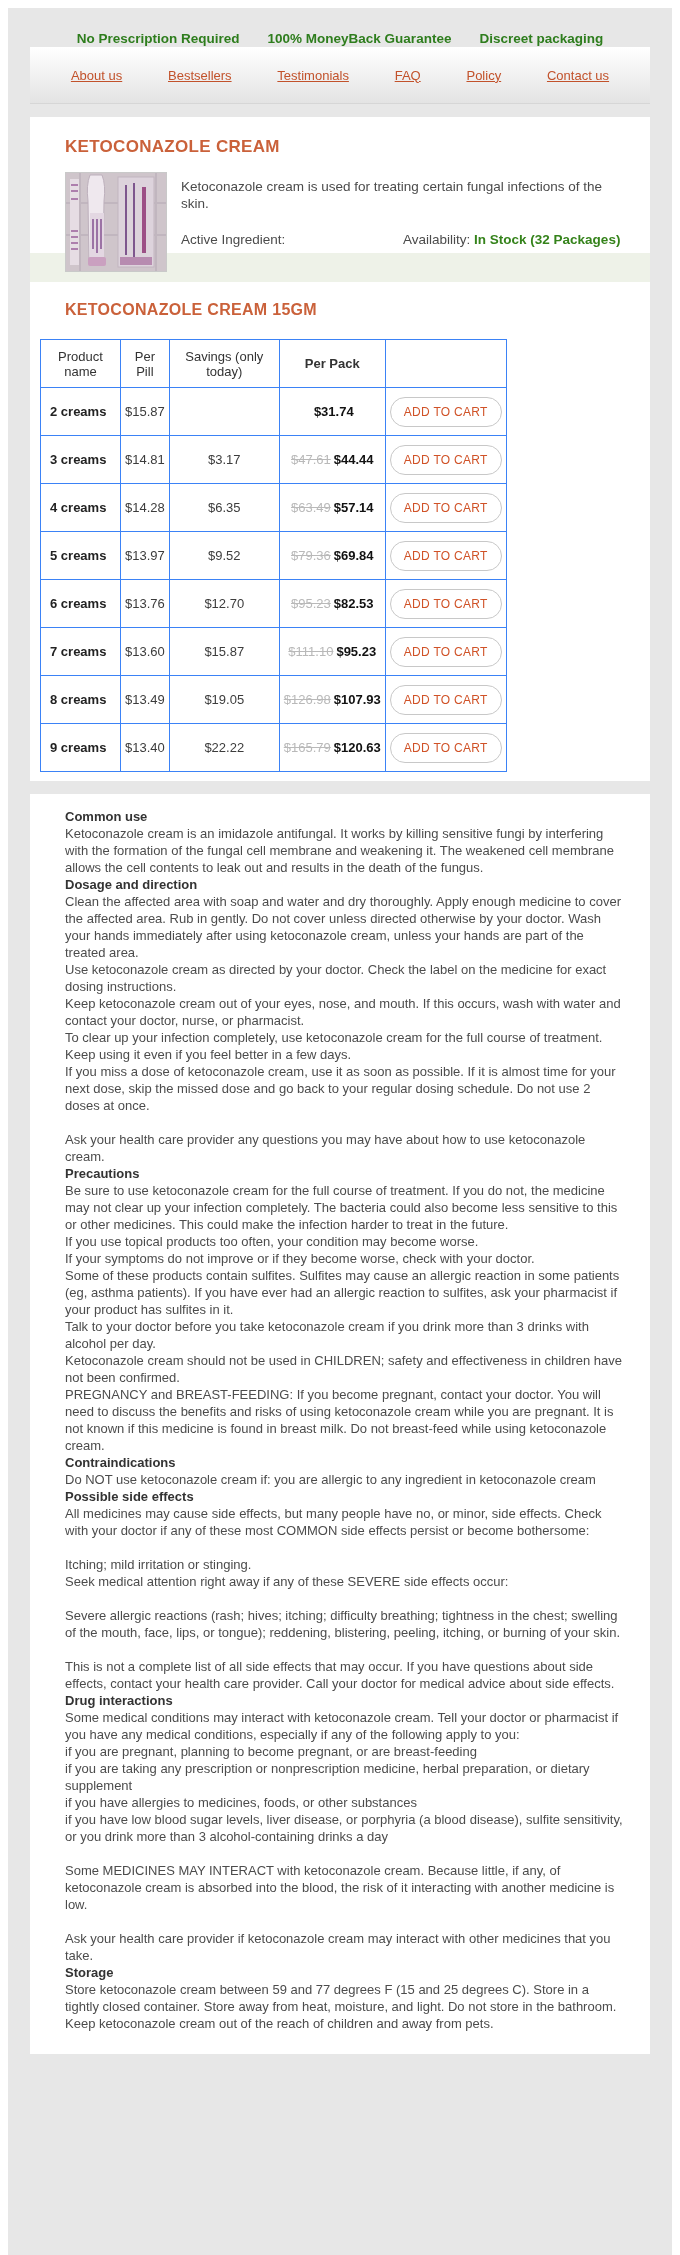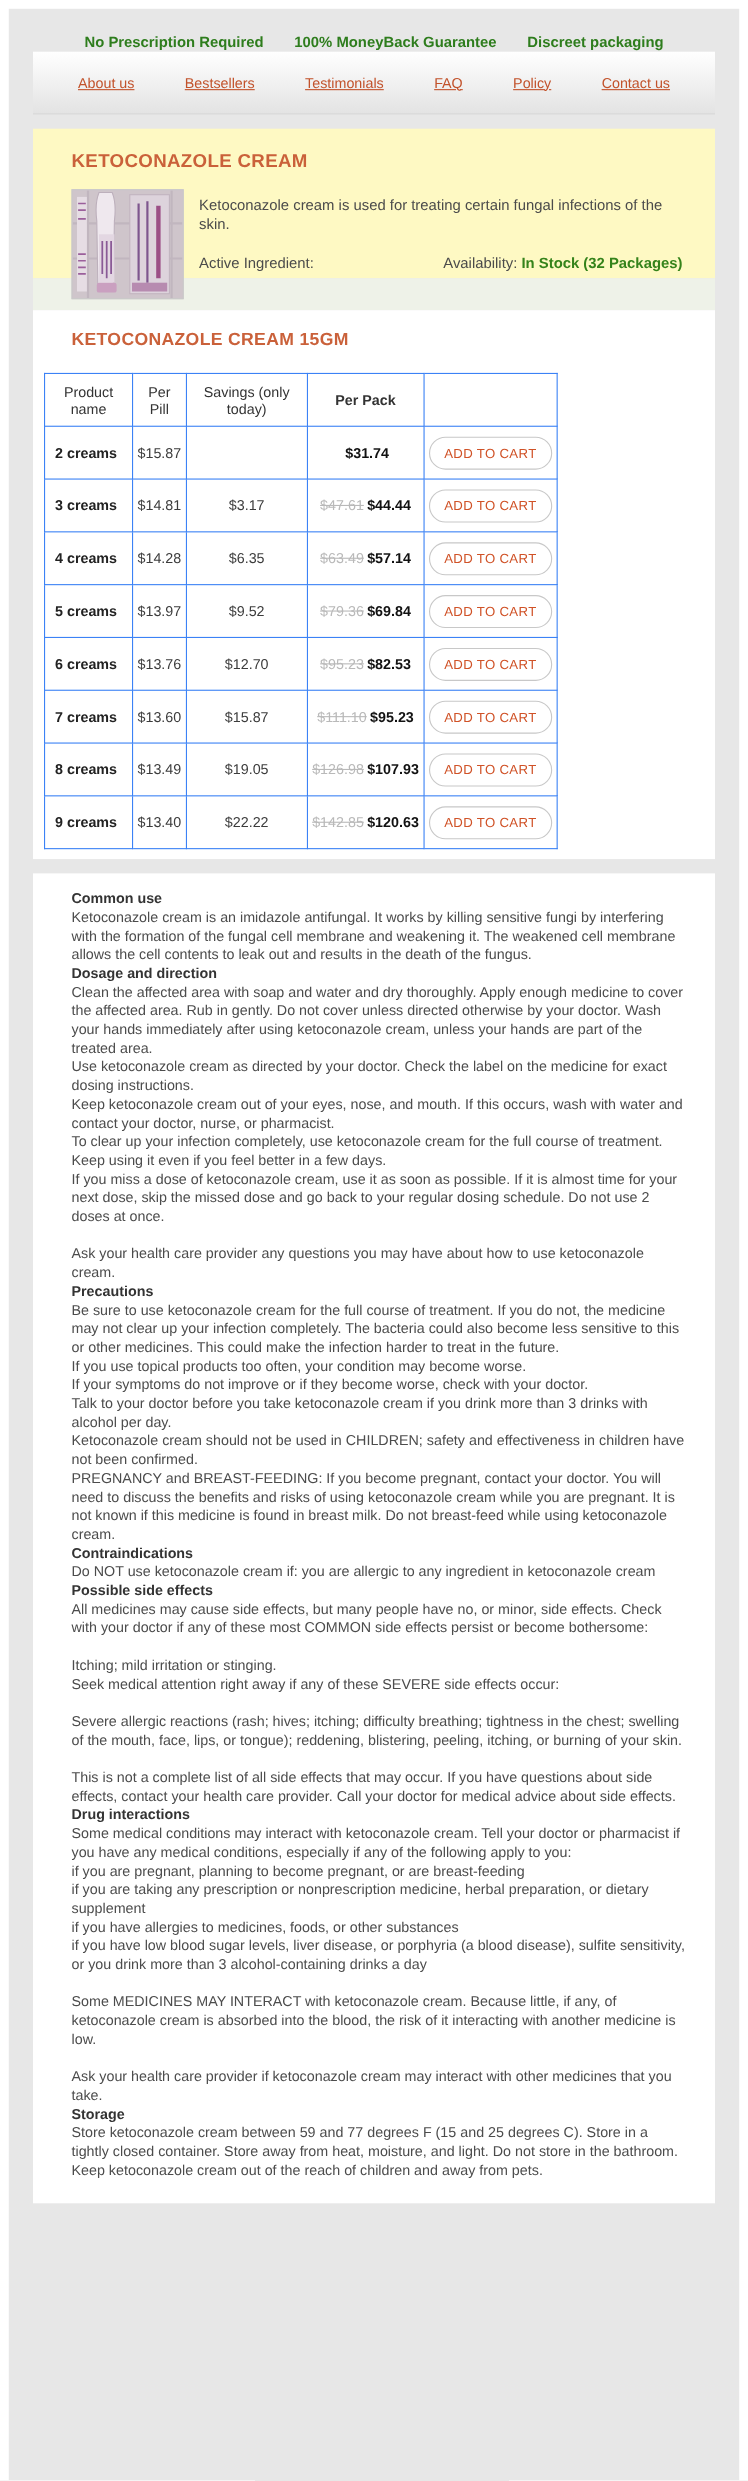--- a/index.html
+++ b/index.html
@@ -13,21 +13,21 @@
             font-size:13.5px; font-weight:bold; color:#2e7d1d; }
 
   .content { width:620px; margin:0 auto; }
 
   
   .navbar { height:57px; background:linear-gradient(#ffffff,#e3e3e3); border-bottom:1px solid #d6d6d6;
             display:flex; align-items:center; justify-content:space-around; padding:0 18px; }
   .nav-link { color:#c2522b; font-size:13px; text-decoration:underline; }
 
   
-  .product-box { background:#fef9c3; margin-top:13px; padding:20px 25px 0 35px; height:136px; }
+  .product-box { background:#ffffff; margin-top:13px; padding:20px 25px 0 35px; height:136px; }
   .orange-title { color:#ca613a; font-size:17px; font-weight:bold; margin:0; letter-spacing:.3px; }
   .product-row { display:flex; margin-top:15px; }
   .product-image { width:102px; height:100px; border:1px solid #c9c9c9; flex:none; overflow:hidden; background:#cfc5cb; }
   .product-info { flex:1; padding-left:14px; font-size:13.5px; color:#4b4b4b; }
   .product-desc { margin:6px 0 0; line-height:17px; }
   .ing-row { display:flex; margin-top:20px; }
   .ing-row > .half { flex:1; }
   .green { color:#35831b; font-weight:bold; }
 
   .green-band { height:29px; background:#eef2e8; }
@@ -176,21 +176,21 @@
     <td class="center">$13.49</td>
     <td class="center">$19.05</td>
     <td class="pack"><span class="old">$126.98</span><span class="new">$107.93</span></td>
     <td class="center"><button class="cart-btn">ADD TO CART</button></td>
   </tr>
 
   <tr>
     <td class="name">9 creams</td>
     <td class="center">$13.40</td>
     <td class="center">$22.22</td>
-    <td class="pack"><span class="old">$142.85</span><span class="new">$120.63</span></td>
+    <td class="pack"><span class="old">$165.79</span><span class="new">$120.63</span></td>
     <td class="center"><button class="cart-btn">ADD TO CART</button></td>
   </tr>
 
 </tbody>
         </table>
       </section>
 
       <section class="info-box" id="info-box">
           <div class="info-h">Common use</div>
           <div class="info-p">Ketoconazole cream is an imidazole antifungal. It works by killing sensitive fungi by interfering with the formation of the fungal cell membrane and weakening it. The weakened cell membrane allows the cell contents to leak out and results in the death of the fungus.</div>
@@ -199,20 +199,21 @@
           <div class="info-p">Use ketoconazole cream as directed by your doctor. Check the label on the medicine for exact dosing instructions.</div>
           <div class="info-p">Keep ketoconazole cream out of your eyes, nose, and mouth. If this occurs, wash with water and contact your doctor, nurse, or pharmacist.</div>
           <div class="info-p">To clear up your infection completely, use ketoconazole cream for the full course of treatment. Keep using it even if you feel better in a few days.</div>
           <div class="info-p">If you miss a dose of ketoconazole cream, use it as soon as possible. If it is almost time for your next dose, skip the missed dose and go back to your regular dosing schedule. Do not use 2 doses at once.</div>
           <div class="info-gap"></div>
           <div class="info-p">Ask your health care provider any questions you may have about how to use ketoconazole cream.</div>
           <div class="info-h">Precautions</div>
           <div class="info-p">Be sure to use ketoconazole cream for the full course of treatment. If you do not, the medicine may not clear up your infection completely. The bacteria could also become less sensitive to this or other medicines. This could make the infection harder to treat in the future.</div>
           <div class="info-p">If you use topical products too often, your condition may become worse.</div>
           <div class="info-p">If your symptoms do not improve or if they become worse, check with your doctor.</div>
+          <div class="info-p">Some of these products contain sulfites. Sulfites may cause an allergic reaction in some patients (eg, asthma patients). If you have ever had an allergic reaction to sulfites, ask your pharmacist if your product has sulfites in it.</div>
           <div class="info-p">Talk to your doctor before you take ketoconazole cream if you drink more than 3 drinks with alcohol per day.</div>
           <div class="info-p">Ketoconazole cream should not be used in CHILDREN; safety and effectiveness in children have not been confirmed.</div>
           <div class="info-p">PREGNANCY and BREAST-FEEDING: If you become pregnant, contact your doctor. You will need to discuss the benefits and risks of using ketoconazole cream while you are pregnant. It is not known if this medicine is found in breast milk. Do not breast-feed while using ketoconazole cream.</div>
           <div class="info-h">Contraindications</div>
           <div class="info-p">Do NOT use ketoconazole cream if: you are allergic to any ingredient in ketoconazole cream</div>
           <div class="info-h">Possible side effects</div>
           <div class="info-p">All medicines may cause side effects, but many people have no, or minor, side effects. Check with your doctor if any of these most COMMON side effects persist or become bothersome:</div>
           <div class="info-gap"></div>
           <div class="info-p">Itching; mild irritation or stinging.</div>
           <div class="info-p">Seek medical attention right away if any of these SEVERE side effects occur:</div>

